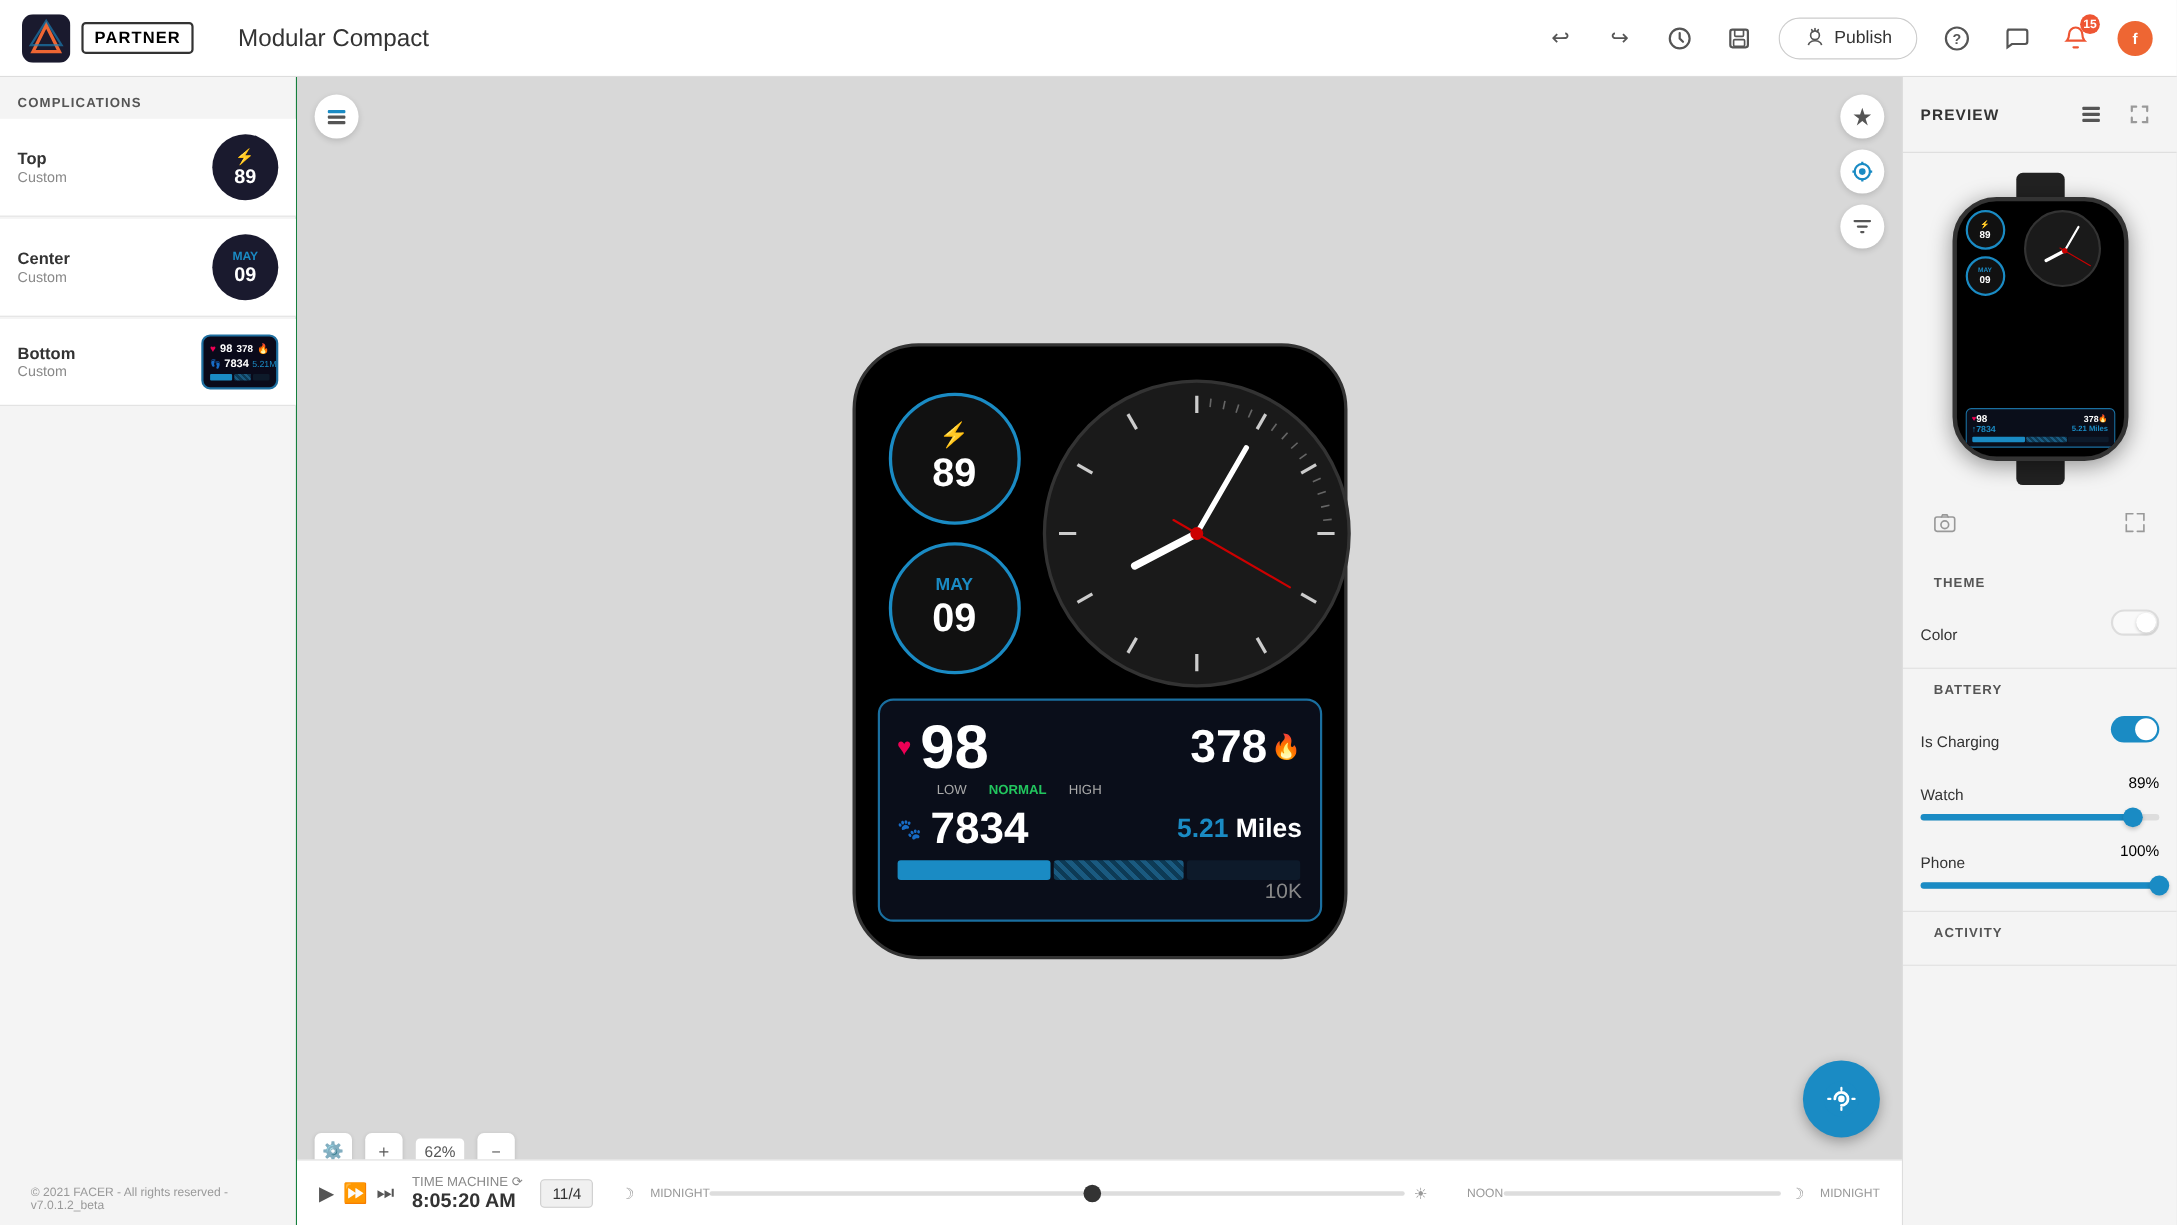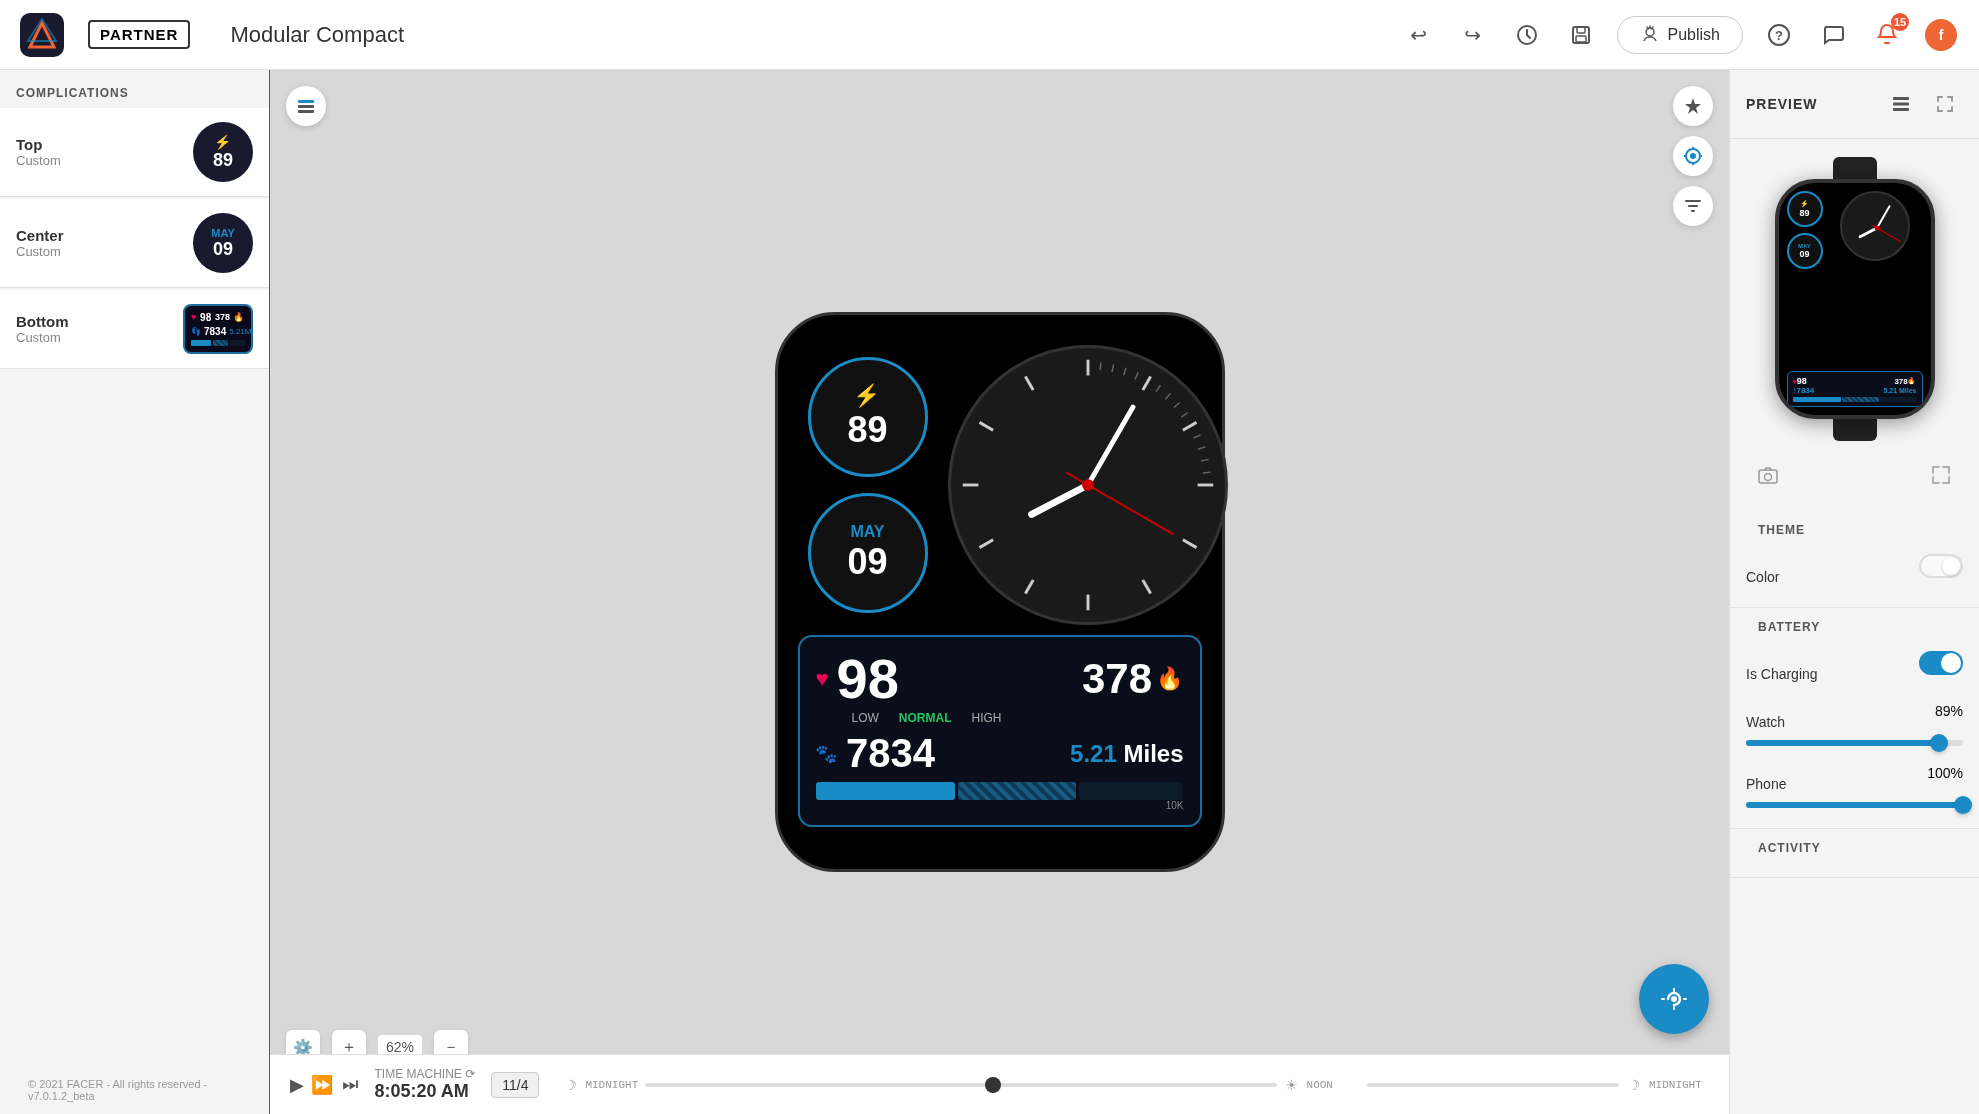--- a/index.html
+++ b/index.html
@@ -1,20 +1,20 @@
 <!DOCTYPE html>
 <html><head>
   <meta charset="utf-8">
   <style>
     * { box-sizing: border-box; margin: 0; padding: 0; }
     body { font-family: -apple-system, BlinkMacSystemFont, 'Segoe UI', sans-serif; background: #e8e8e8; width: 1979px; height: 1114px; overflow: hidden; display: flex; flex-direction: column; }
 
     
     .topbar { height: 70px; background: #fff; display: flex; align-items: center; padding: 0 20px; border-bottom: 1px solid #ddd; gap: 20px; flex-shrink: 0; }
-    .topbar-logo-area { display: flex; align-items: center; gap: 24px; }
+    .topbar-logo-area { display: flex; align-items: center; gap: 10px; }
     .logo-icon { width: 44px; height: 44px; }
     .partner-badge { border: 2px solid #333; border-radius: 4px; padding: 4px 10px; font-weight: 700; font-size: 15px; letter-spacing: 1px; }
     .topbar-title { font-size: 22px; font-weight: 400; color: #333; margin-left: 20px; }
     .topbar-spacer { flex: 1; }
     .topbar-actions { display: flex; align-items: center; gap: 18px; }
     .topbar-icon-btn { width: 36px; height: 36px; display: flex; align-items: center; justify-content: center; cursor: pointer; color: #555; font-size: 20px; border-radius: 4px; }
     .publish-btn { display: flex; align-items: center; gap: 8px; background: #fff; border: 1px solid #ccc; border-radius: 22px; padding: 8px 22px; cursor: pointer; font-size: 16px; font-weight: 500; color: #333; }
     .publish-btn svg { width: 20px; height: 20px; }
     .notif-badge { position: relative; }
     .notif-count { position: absolute; top: -4px; right: -4px; background: #e53; color: #fff; border-radius: 50%; width: 18px; height: 18px; font-size: 11px; display: flex; align-items: center; justify-content: center; font-weight: 700; }
@@ -74,36 +74,36 @@
     .steps-section { display: flex; align-items: center; gap: 8px; }
     .steps-icon { color: #1a8bc4; font-size: 18px; }
     .steps-number { font-size: 40px; font-weight: 700; color: #fff; }
     .miles-section { color: #1a8bc4; font-size: 24px; font-weight: 700; }
     .miles-unit { color: #fff; }
     .progress-bar-area { display: flex; gap: 3px; margin-top: 4px; }
     .prog-bar-seg { height: 18px; border-radius: 3px; }
     .prog-bar-filled { background: #1a8bc4; }
     .prog-bar-stripe { background: repeating-linear-gradient(45deg, #0d3a55, #0d3a55 4px, #1a5a80 4px, #1a5a80 8px); }
     .prog-bar-empty { background: #0d1a2a; }
-    .steps-goal { color: #888; font-size: 10px; text-align: right; }
+    .steps-goal { color: #888; font-size: 19px; text-align: right; }
 
     
     .float-action-btn { position: absolute; bottom: 80px; right: 20px; width: 70px; height: 70px; border-radius: 50%; background: #1a8bc4; display: flex; align-items: center; justify-content: center; cursor: pointer; box-shadow: 0 4px 12px rgba(0,0,0,0.3); color: #fff; font-size: 28px; }
 
     
     .time-machine-bar { height: 60px; background: #fff; border-top: 1px solid #ddd; display: flex; align-items: center; padding: 0 20px; gap: 16px; flex-shrink: 0; width: 100%; }
     .playback-controls { display: flex; align-items: center; gap: 8px; }
     .play-btn { font-size: 18px; color: #555; cursor: pointer; }
     .time-machine-label { font-size: 12px; color: #888; }
     .time-machine-time { font-size: 18px; font-weight: 600; color: #333; }
     .date-badge { background: #f0f0f0; border: 1px solid #ccc; border-radius: 4px; padding: 4px 10px; font-size: 14px; color: #333; }
     .timeline { flex: 1; display: flex; align-items: center; position: relative; gap: 0; }
     .timeline-track { flex: 1; height: 4px; background: #ddd; border-radius: 2px; position: relative; }
     .timeline-thumb { position: absolute; width: 16px; height: 16px; background: #333; border-radius: 50%; top: 50%; left: 55%; transform: translate(-50%, -50%); cursor: pointer; }
-    .timeline-label { font-size: 11px; color: #999; width: 60px; text-align: left; font-family: Liberation Mono, monospace; }
+    .timeline-label { font-size: 11px; color: #999; width: 60px; text-align: right; }
     .timeline-icon { font-size: 14px; color: #999; width: 30px; text-align: center; }
 
     
     .right-panel { width: 250px; background: #f4f4f4; border-left: 1px solid #ddd; display: flex; flex-direction: column; flex-shrink: 0; overflow-y: auto; }
     .right-panel-header { padding: 16px; border-bottom: 1px solid #ddd; background: #f4f4f4; display: flex; align-items: center; justify-content: space-between; }
     .preview-title { font-size: 14px; font-weight: 700; color: #333; letter-spacing: 1px; }
     .right-panel-top { display: flex; flex-direction: column; align-items: center; padding: 10px; position: relative; }
     .watch-preview-body { width: 160px; height: 240px; background: #1a1a1a; border-radius: 40px; position: relative; border: 4px solid #333; box-shadow: 0 4px 20px rgba(0,0,0,0.4); overflow: hidden; }
     .watch-preview-screen { width: 100%; height: 100%; background: #000; border-radius: 36px; display: flex; flex-direction: column; padding: 8px; gap: 4px; }
 

